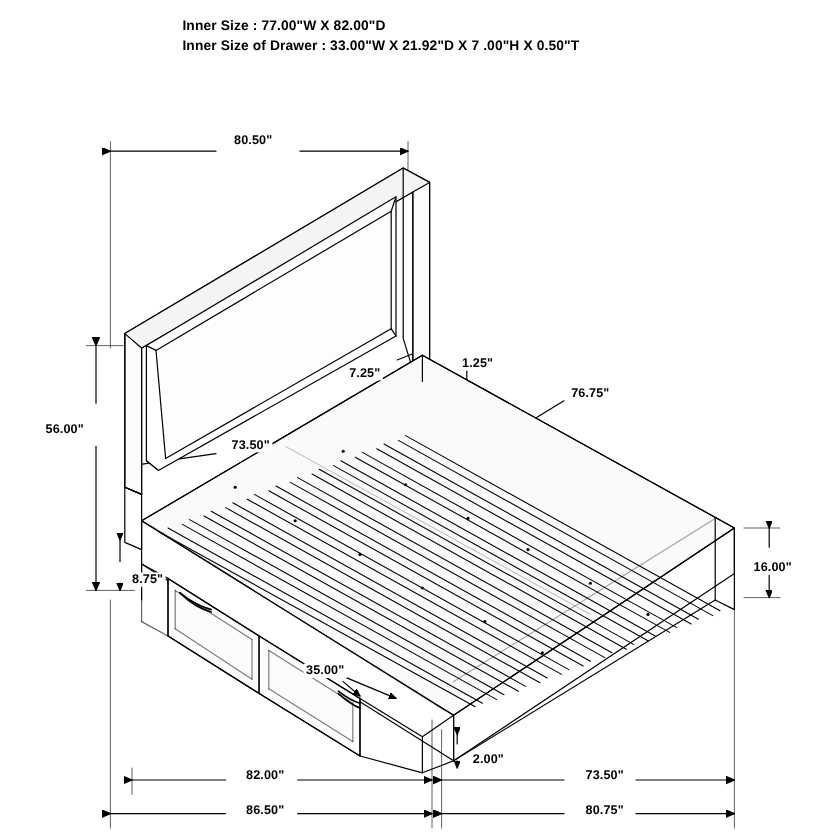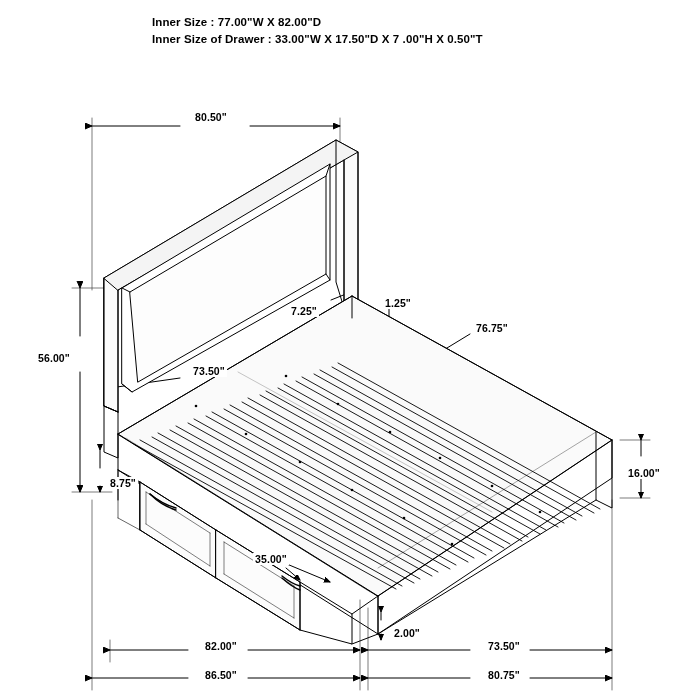--- a/index.html
+++ b/index.html
@@ -45,21 +45,21 @@
     letter-spacing: 0.1px;
   }
 </style>
 </head>
 <body>
 
 <div id="stage">
 
   <div class="hdr">
     <div>Inner Size : 77.00"W X 82.00"D</div>
-    <div>Inner Size of Drawer : 33.00"W X 17.50"D X 7 .00"H X 0.50"T</div>
+    <div>Inner Size of Drawer : 33.00"W X 21.92"D X 7 .00"H X 0.50"T</div>
   </div>
 
   <svg id="drawing" width="700" height="700" viewBox="0 0 700 700">
     <g fill="none" stroke="#000000" stroke-width="1" stroke-linejoin="round" stroke-linecap="round">
 
       <g stroke-width="0.7" stroke="#444">
         <line x1="92" y1="118" x2="92" y2="290"></line>
         <line x1="340" y1="118" x2="340" y2="150"></line>
         <line x1="72" y1="288" x2="110" y2="288"></line>
         <line x1="72" y1="492" x2="112" y2="492"></line>

